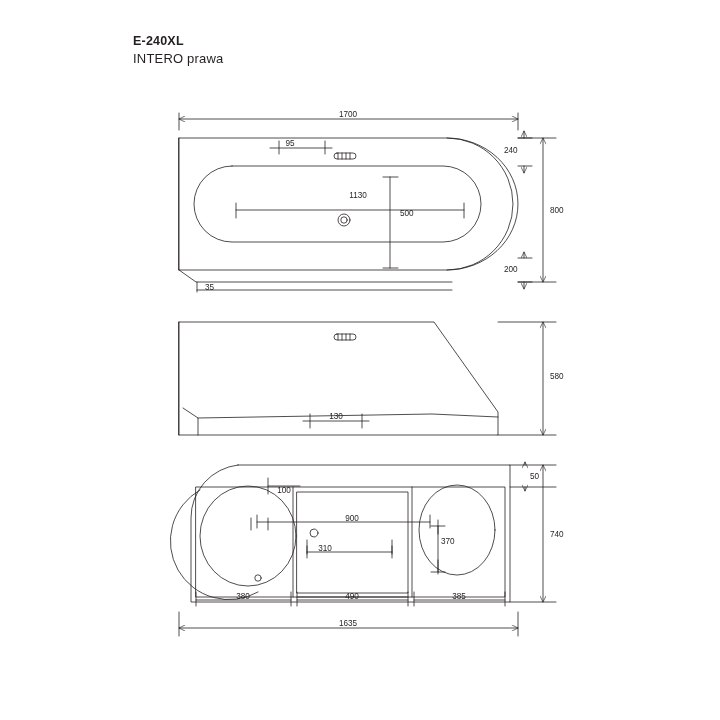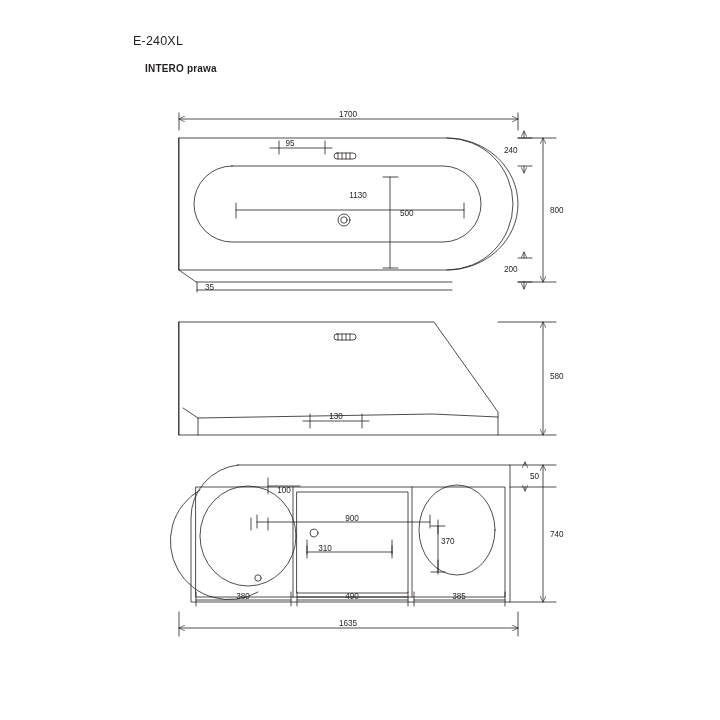--- a/index.html
+++ b/index.html
@@ -22,29 +22,29 @@
     height: 720px;
   }
   .title-block {
     position: absolute;
     left: 133px;
     top: 32px;
     line-height: 1.45;
   }
   .title-code {
     font-size: 12.5px;
+    font-weight: bold;
+    letter-spacing: 0.2px;
+    margin: 0;
+  }
+  .title-name {
+    font-size: 13px;
     font-weight: normal;
     letter-spacing: 0.2px;
     margin: 0;
-  }
-  .title-name {
-    font-size: 10px;
-    font-weight: bold;
-    letter-spacing: 0.2px;
-    margin: 12px;
   }
   svg {
     display: block;
   }
   text {
     font-family: "Liberation Sans", sans-serif;
     font-size: 8.2px;
     fill: #231f20;
   }
   .dim-txt {

